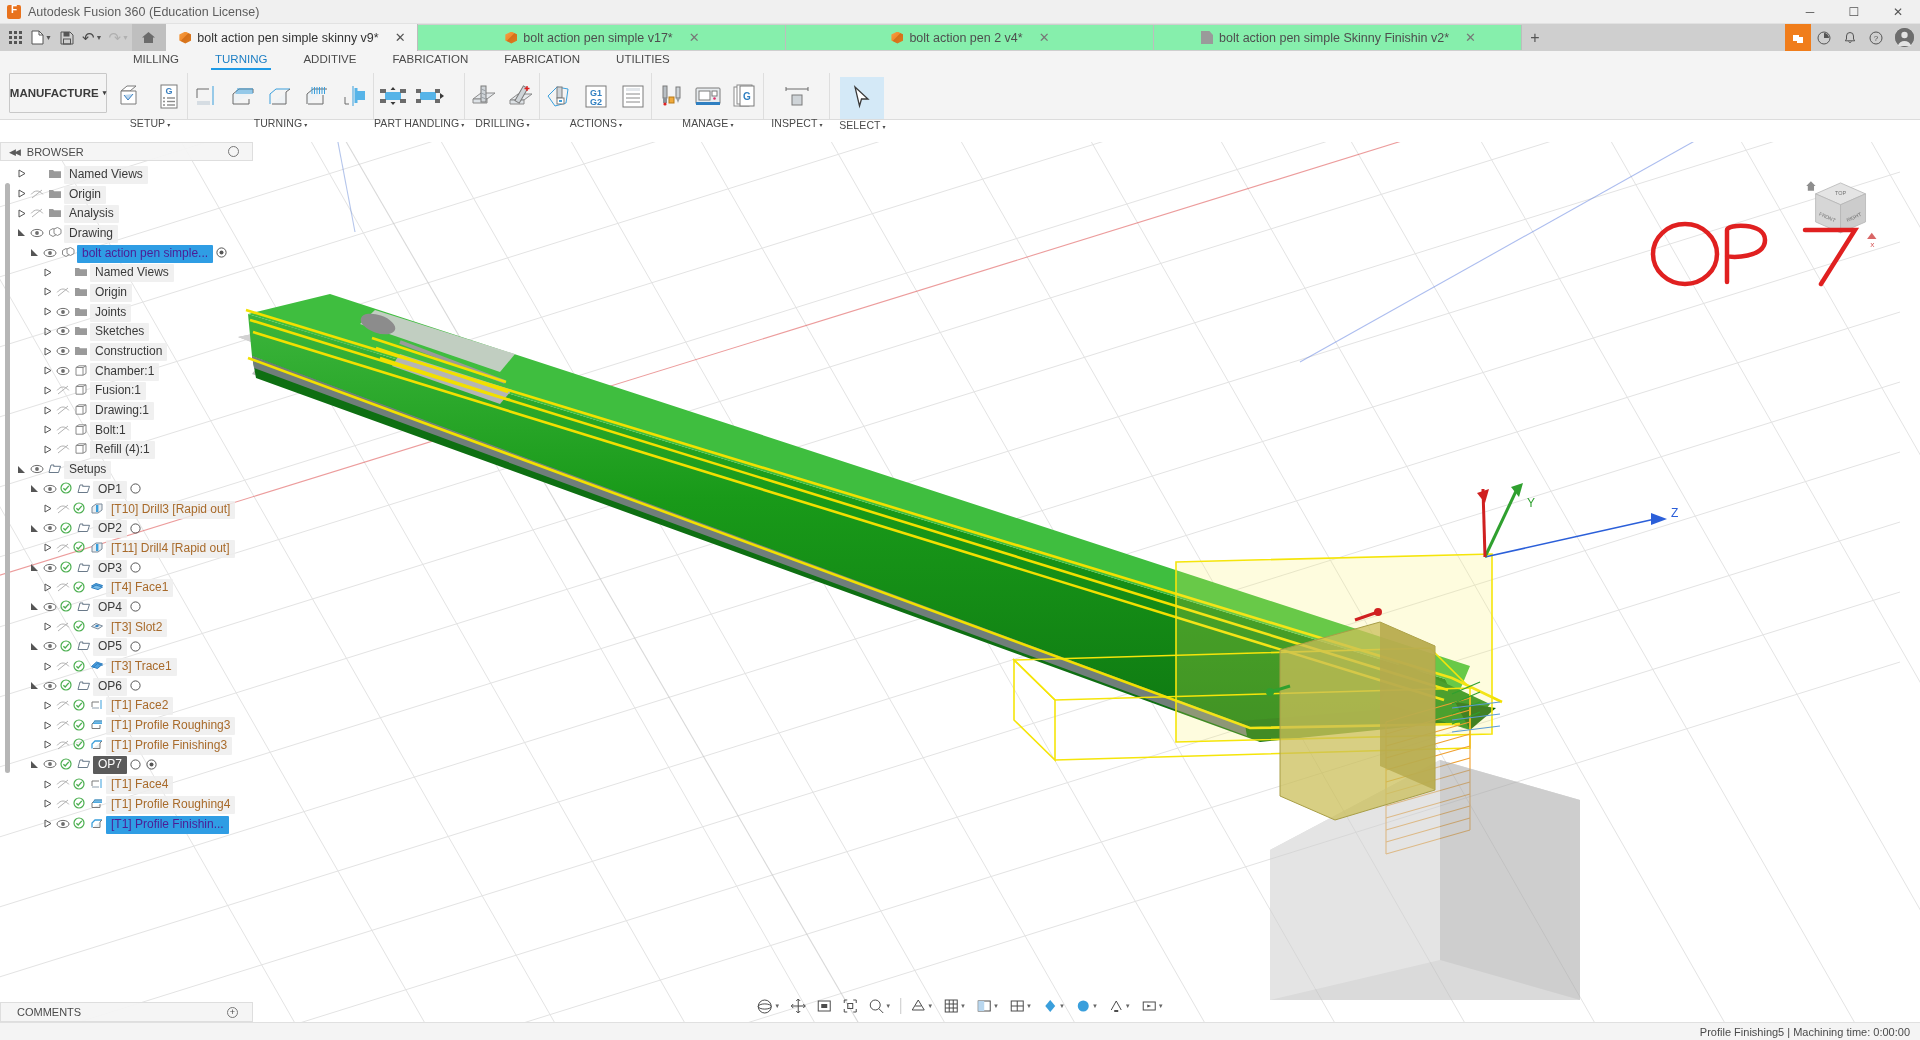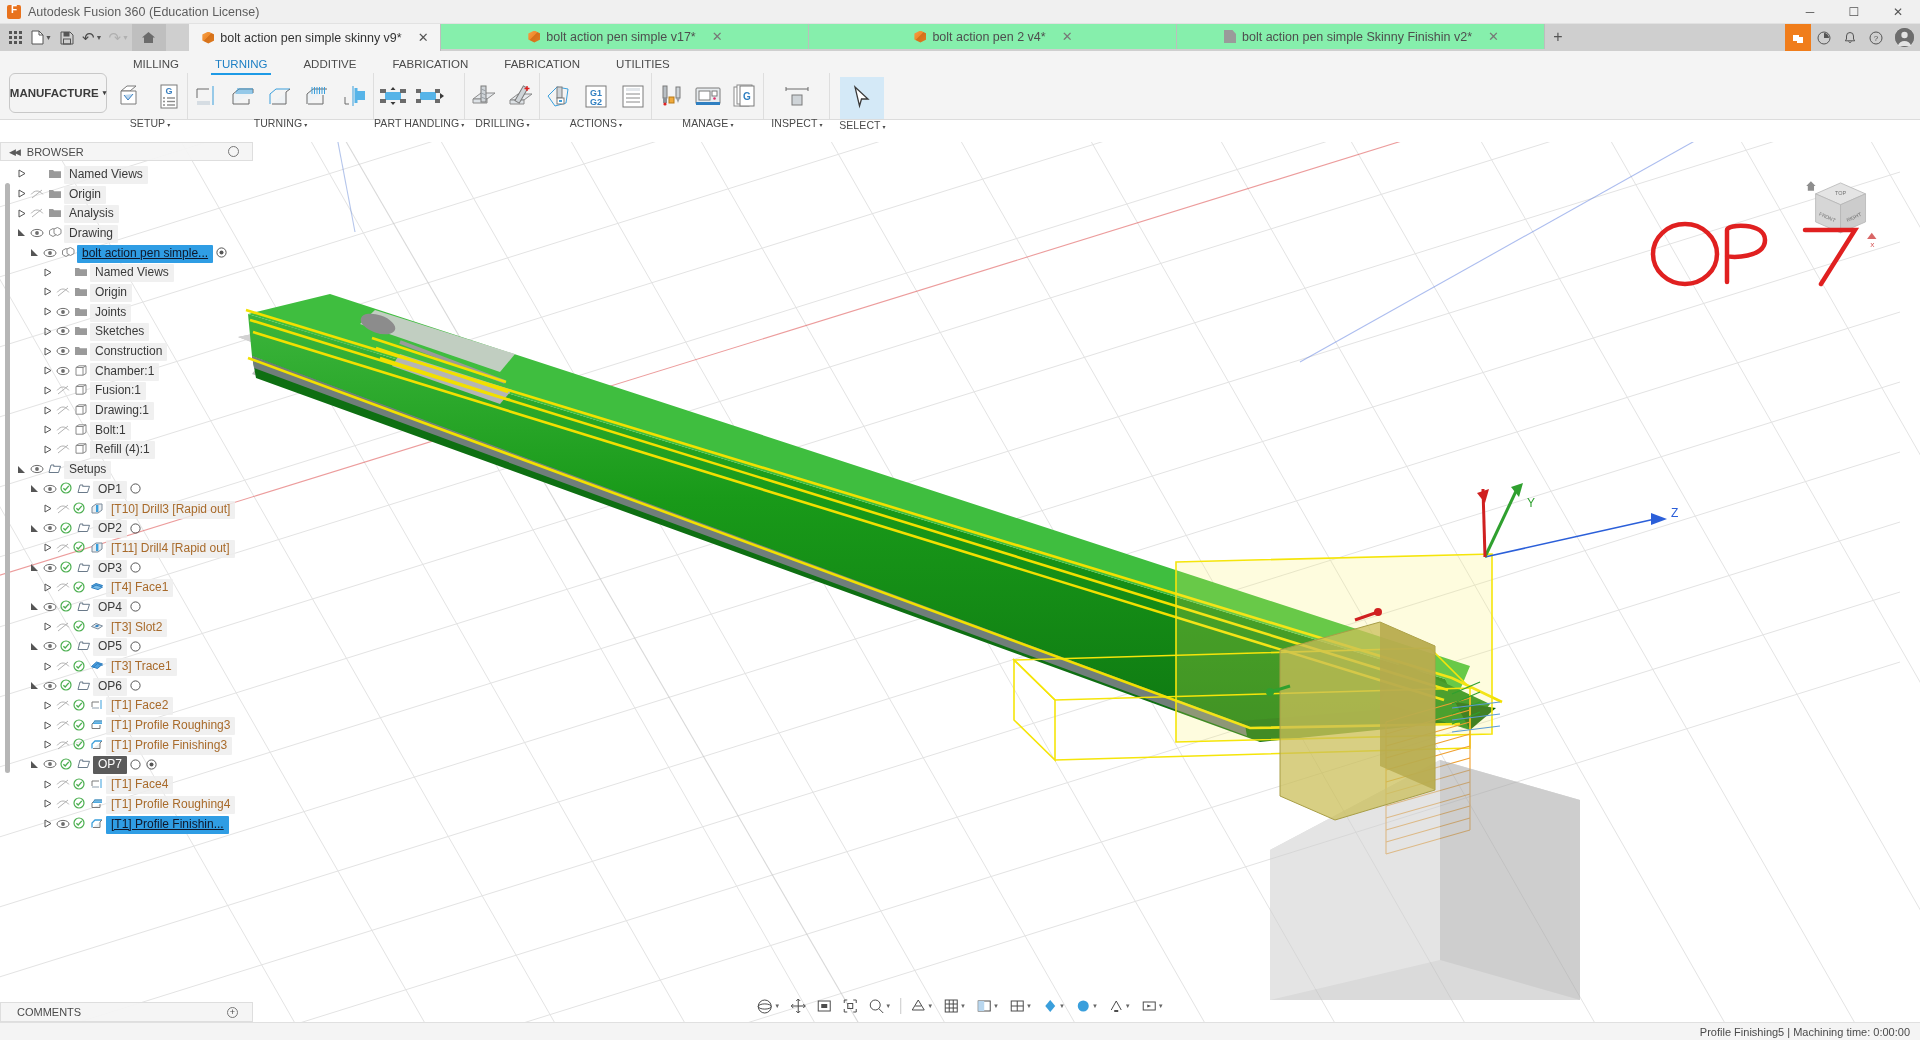--- a/index.html
+++ b/index.html
@@ -34,21 +34,21 @@
   #tabbar{
     height:27px; background:#cfcfcf; display:flex; align-items:flex-end; position:relative;
   }
   .qat{ display:flex; align-items:center; height:27px; padding-left:4px; background:#cfcfcf;}
   .qat .qbtn{
     height:24px; min-width:24px; padding:0 3px; display:flex; align-items:center;
     justify-content:center; color:#4a4a4a; font-size:14px;
   }
   .qat .caret{ font-size:7px; margin-left:1px; color:#555; }
   .qat .home{ background:#bfbfbf; width:34px; height:27px;}
-  .tabs{ display:flex; align-items:flex-start; height:27px; flex:1;padding-left:23px; }
+  .tabs{ display:flex; align-items:center; height:27px; flex:1; }
   .tab{
     height:25px; display:flex; align-items:center; gap:6px;
     padding:0 10px 0 12px; background:#86efac; color:#4e4e4e;
     font-size:12.5px; border-right:1px solid #bdbdbd; position:relative;
     min-width:60px; justify-content:center;
   }
   .tab.active{ background:#f4f4f4; color:#333; height:27px; }
   .tab .tabtitle{ white-space:nowrap; overflow:hidden; text-overflow:ellipsis; }
   .tab .x{ font-size:13px; color:#777; margin-left:10px; }
   .tab.active .x{ color:#555; }
@@ -67,39 +67,39 @@
           color:#555; font-size:14px; }
   .trbtn.accent{ background:#f07d1b; color:#fff; }
   .avatar{ width:19px;height:19px;border-radius:50%;background:#6d6d6d;color:#fff;
            font-size:10px;display:flex;align-items:center;justify-content:center;margin:0 6px;}
 
   
   #ribbon{ background:#f4f4f4; height:69px; display:flex; border-bottom:1px solid #dcdcdc; position:relative;}
   #wsbtn{
     width:98px; margin:7px 6px 7px 9px; border:1px solid #c8c8c8; background:#f4f4f4;
     display:flex; align-items:center; justify-content:center; gap:4px;
-    font-size:11.5px; font-weight:bold; color:#3b3b3b; border-radius:6px;
+    font-size:11.5px; font-weight:bold; color:#3b3b3b; border-radius:1px;
   }
   #wsbtn .caret{ font-size:7px; }
   .ribcols{ display:flex; flex:1; }
   .ribpanel{ display:flex; flex-direction:column; border-right:1px solid #dedede; position:relative;}
   .ribbody{ display:flex; align-items:flex-start; padding-top:4px; flex:1;}
   .ribpanel .panellabel{
     text-align:center; font-size:10.5px; color:#4a4a4a; padding-bottom:4px;
     letter-spacing:.1px;
   }
   .ribpanel .panellabel .caret{ font-size:6px; margin-left:2px;}
   .ribbtn{
     width:37px; height:40px; display:flex; align-items:center; justify-content:center;
     position:relative;
   }
 
   
   #cats{
-    position:absolute; top:0; left:115px; height:22px; display:flex; align-items:flex-end;
+    position:absolute; top:0; left:115px; height:22px; display:flex; align-items:flex-start;
     gap:0; font-size:11.5px; color:#4a4a4a; z-index:3;
   }
   #cats .cat{ padding:2px 18px 3px; position:relative; }
   #cats .cat.active{ color:#1d7fc4; }
   #cats .cat.active::after{
     content:""; position:absolute; left:14px; right:14px; bottom:-2px; height:2px; background:#1d9ae6;
   }
 
   
   #browser{
@@ -112,21 +112,21 @@
   }
   #browserhdr .collapse{ font-size:9px; letter-spacing:-2px; color:#5a5a5a; }
   #browserhdr .dot{ position:absolute; right:14px; width:11px;height:11px;border-radius:50%;
     border:1.5px solid #777; }
   .tree{ padding-top:4px; position:relative; }
   .row{ height:19.7px; display:flex; align-items:center; white-space:nowrap; }
   .row .lbl{
     background:rgba(238,238,238,.86); padding:1px 5px 2px; border-radius:1px; color:#3a3a3a;
     font-size:12px; line-height:15px;
   }
-  .row.sel .lbl{ background:#2f9de4; color:#0f172a;text-decoration:underline; }
+  .row.sel .lbl{ background:#2f9de4; color:#4c1d95; }
   .row.selbadge .lbl{ background:#5b5b5b; color:#fff; }
   .row .lbl.op{ color:#a86a2a; }
   .ind{ display:inline-block; }
   .arrow{ width:14px; text-align:center; color:#555; font-size:10px; flex:none; }
   .arrow.open{ color:#4a4a4a; }
   .eye{ width:17px; text-align:center; flex:none; color:#6e6e6e; font-size:11px; }
   .eye.off{ color:#aaa; }
   .check{ width:16px; text-align:center; flex:none; color:#4caf50; font-size:12px; }
   .ico{ width:19px; text-align:center; flex:none; color:#8a8a8a; font-size:12px; }
   .circ{ width:16px; text-align:center; flex:none; color:#555; font-size:11px; }

